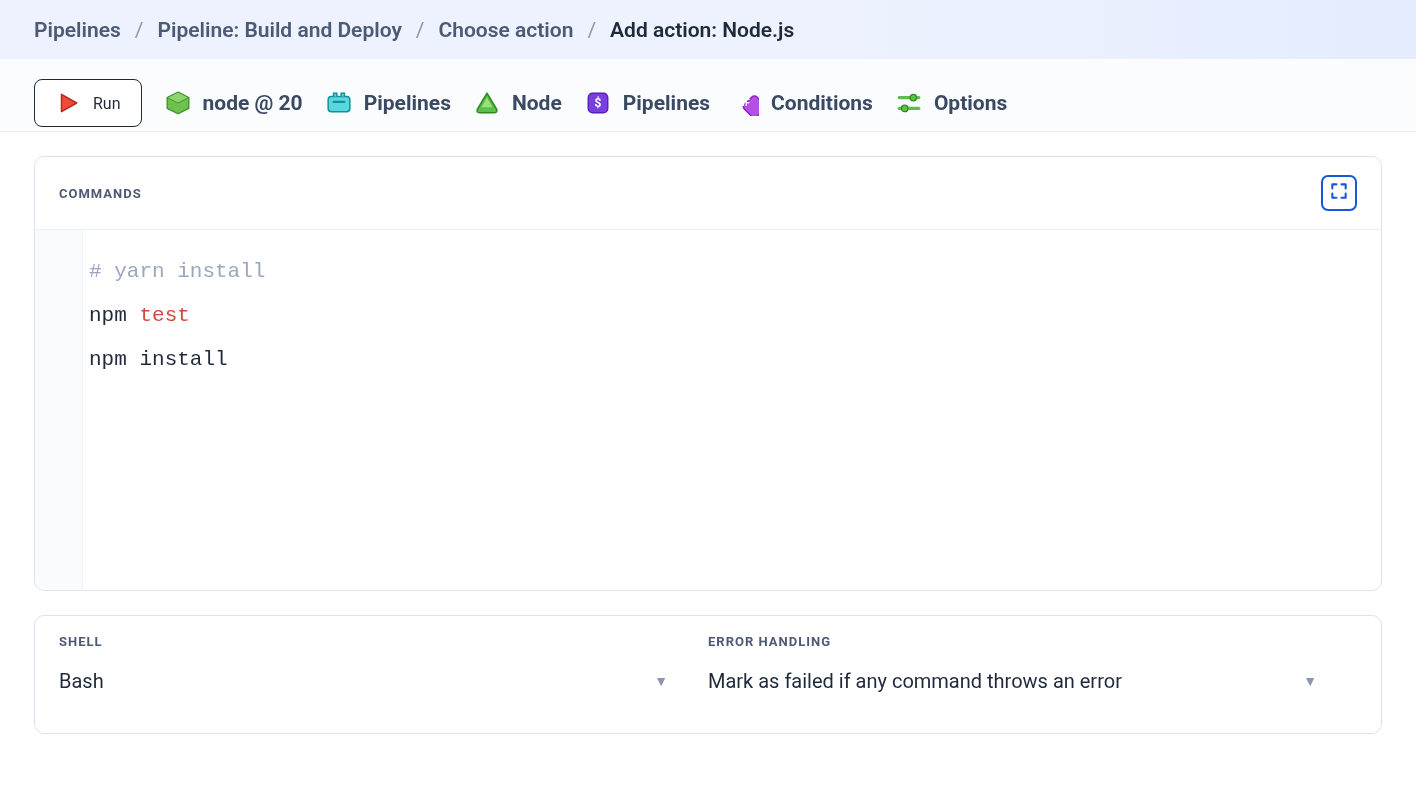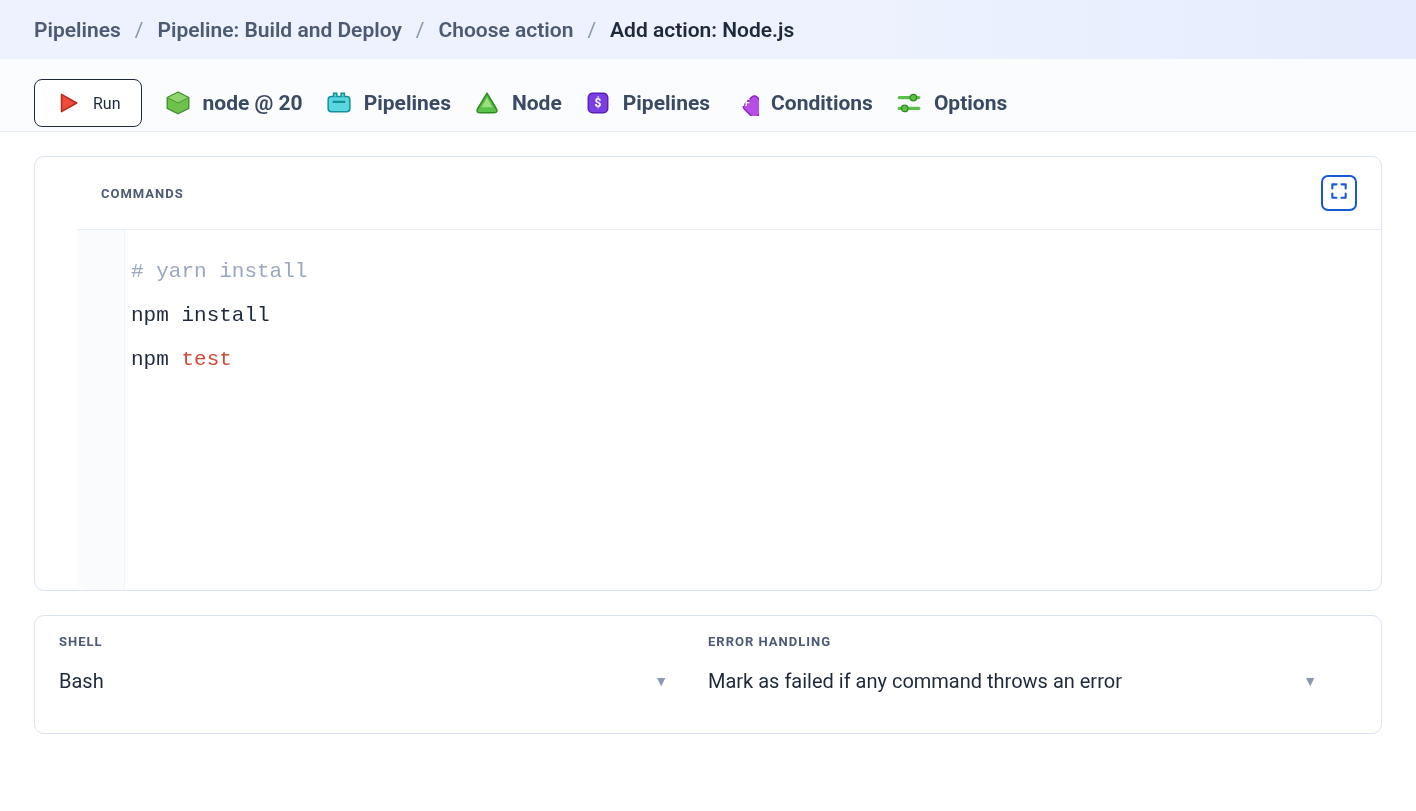--- a/index.html
+++ b/index.html
@@ -57,21 +57,20 @@
   .tab-pill .tab-label { color: #1e2a3b; }
   .tab-label { }
   .icon { display: inline-flex; width: 26px; height: 26px; }
   .content {
     padding: 24px 34px;
   }
   .panel {
     border: 1px solid #dbe3f2;
     border-radius: 10px;
     background: #fff;
-    padding-left: 42px;
   }
   .panel-header {
     display: flex;
     align-items: center;
     justify-content: space-between;
     padding: 18px 24px;
     border-bottom: 1px solid #e9eef8;
   }
   .panel-title {
     font-size: 13px;
@@ -241,22 +240,22 @@
           <svg viewBox="0 0 24 24" width="20" height="20">
             <path d="M4 9 V4 H9 M15 4 H20 V9 M20 15 V20 H15 M9 20 H4 V15" fill="none" stroke="#1758d6" stroke-width="2.5" stroke-linecap="round" stroke-linejoin="round"></path>
           </svg>
         </span>
       </div>
     </div>
     <div class="editor">
       <div class="gutter"></div>
       <div class="code-area">
         <div><span class="code-comment"># yarn install</span></div>
+        <div><span>npm </span><span class="code-kw">test</span></div>
         <div><span>npm </span><span>install</span></div>
-        <div><span>npm </span><span class="code-kw">test</span></div>
       </div>
     </div>
   </div>
 
   <div class="row2">
     <div class="col">
       <div class="field-label">SHELL</div>
       <div class="dropdown">
         <span>Bash</span>
         <span class="caret">▼</span>

